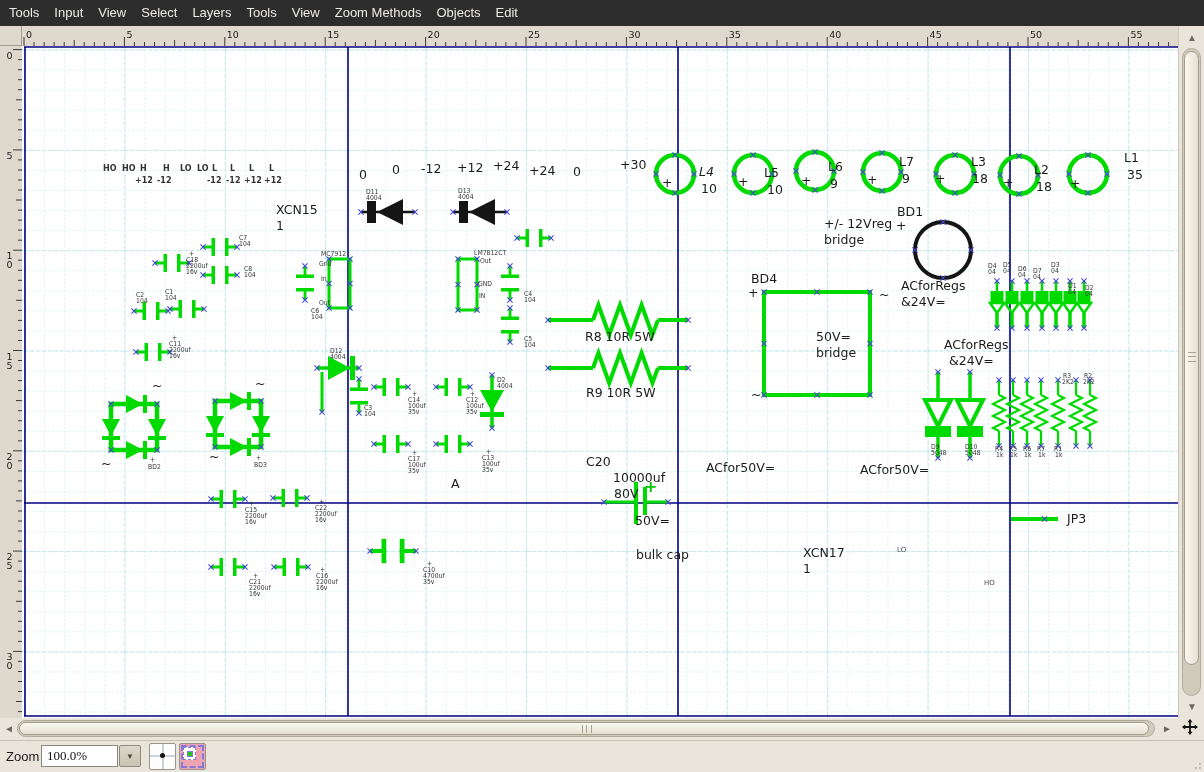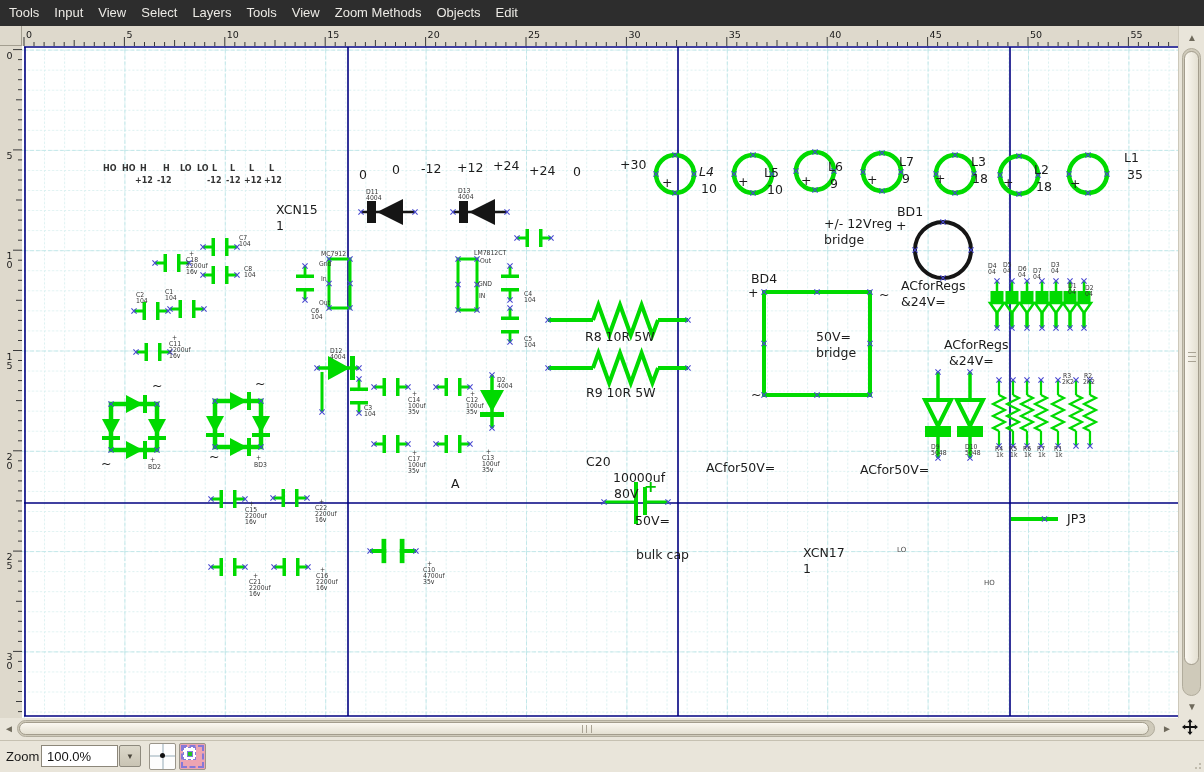--- a/index.html
+++ b/index.html
@@ -44,21 +44,21 @@
           background:linear-gradient(#fbf8f1,#e4e0d2);border:1px solid #a39d8d;box-sizing:border-box;}
   .griph{position:absolute;left:562px;top:2px;width:8px;height:8px;
          border-left:1px solid #a9a394;border-right:1px solid #a9a394;}
   .griph:before{content:"";position:absolute;left:3px;top:0;height:8px;border-left:1px solid #a9a394;}
   #brcorner{position:absolute;left:1182px;top:719px;width:22px;height:20px;}
   
   #statusbar{position:absolute;left:0;top:740px;width:1204px;height:32px;background:#e9e5da;
              border-top:1px solid #c6c1b2;box-sizing:border-box;}
   #zoomlbl{position:absolute;left:6px;top:8px;font-size:13px;color:#1a1a1a;}
   #zoominput{position:absolute;left:41px;top:4px;width:70px;height:20px;border:1px solid #8c877a;
-             font-size:13px;font-family:Liberation Sans, sans-serif;padding:0 0 0 5px;background:#fff;color:#111;}
+             font-size:13px;font-family:Liberation Serif, serif;padding:0 0 0 5px;background:#fff;color:#111;}
   #zoomdrop{position:absolute;left:119px;top:4px;width:22px;height:22px;border:1px solid #8e8a7e;border-radius:2px;
             background:linear-gradient(#dcd8ca,#c9c4b4);font-size:8px;color:#4a463c;text-align:center;padding:0;}
   #gridbtn{position:absolute;left:149px;top:2px;width:27px;height:27px;border:1px solid #9a958a;border-radius:2px;
            background:#fdfdfd;padding:0;overflow:hidden;}
   .ch-v{position:absolute;left:12px;top:0;width:2px;height:27px;background:#c9d4da;}
   .ch-h{position:absolute;left:0;top:11px;width:27px;height:2px;background:#c9d4da;}
   .ch-dot{position:absolute;left:10px;top:9px;width:5px;height:5px;border-radius:50%;background:#111;}
   #layerbtn{position:absolute;left:179px;top:2px;width:27px;height:27px;border:1px solid #9a958a;border-radius:2px;
             background:#eda4b2;padding:0;overflow:hidden;}
   .lyr-outer{position:absolute;left:1px;top:1px;width:23px;height:23px;border:2px dashed #8678d8;box-sizing:border-box;}

